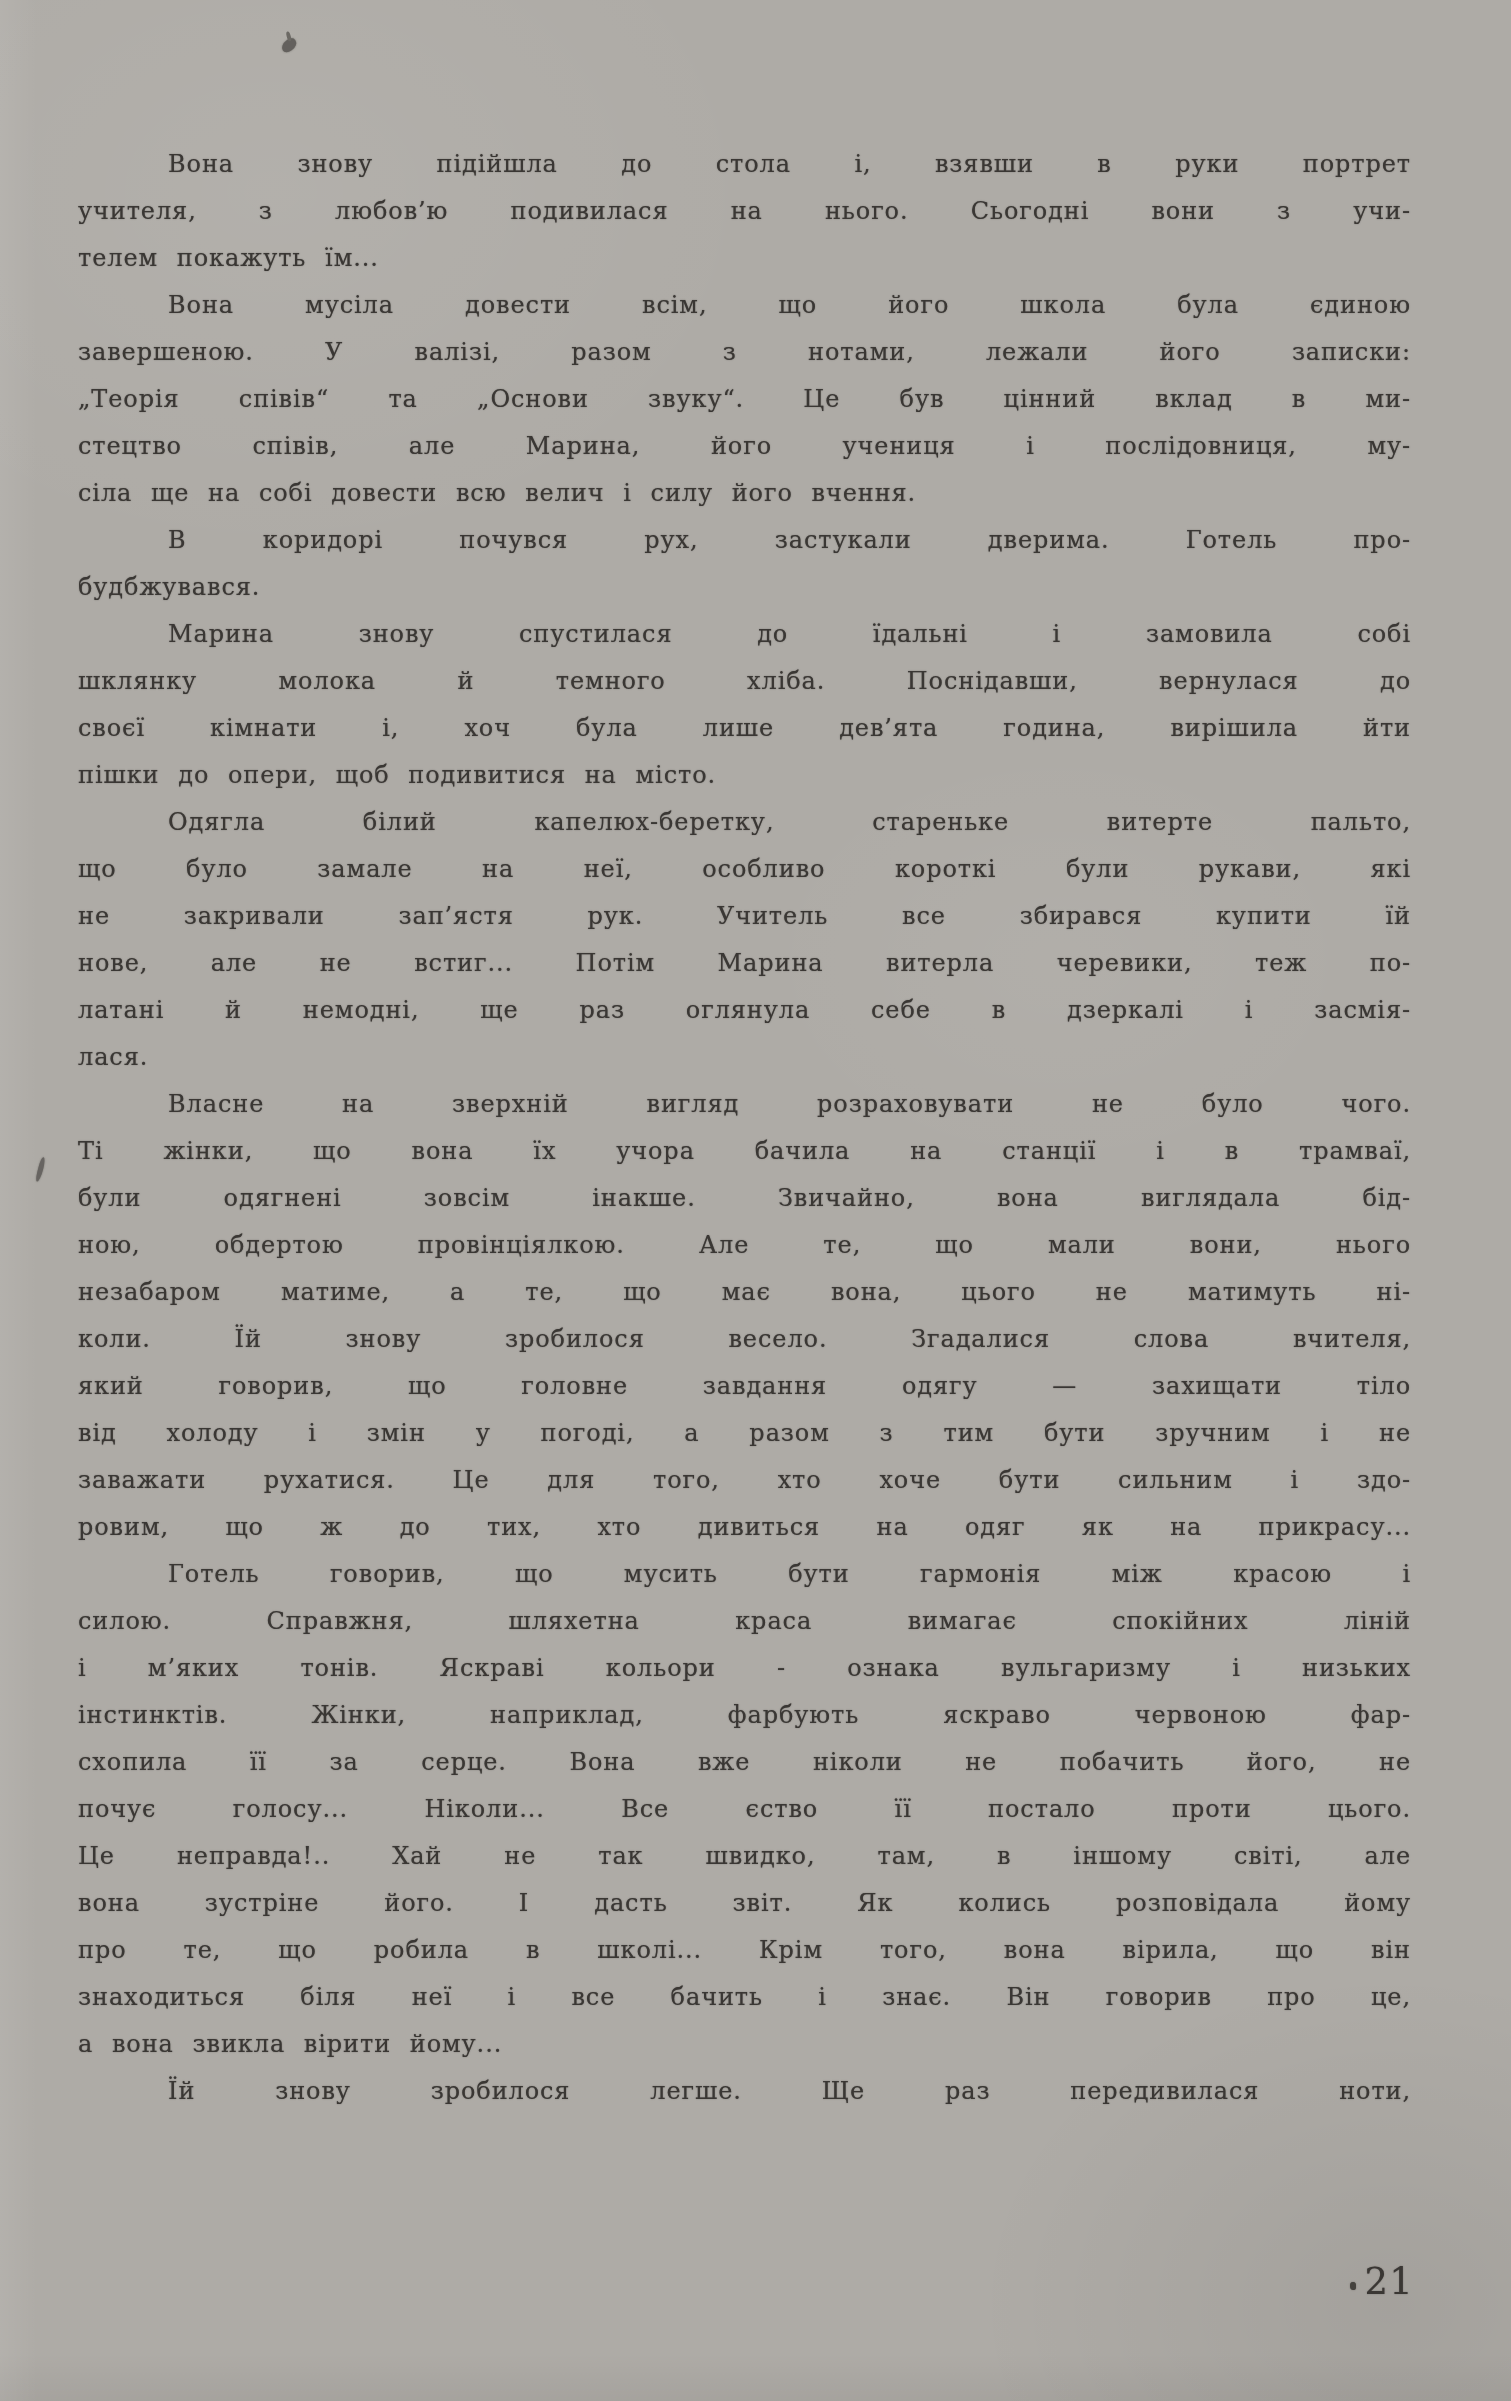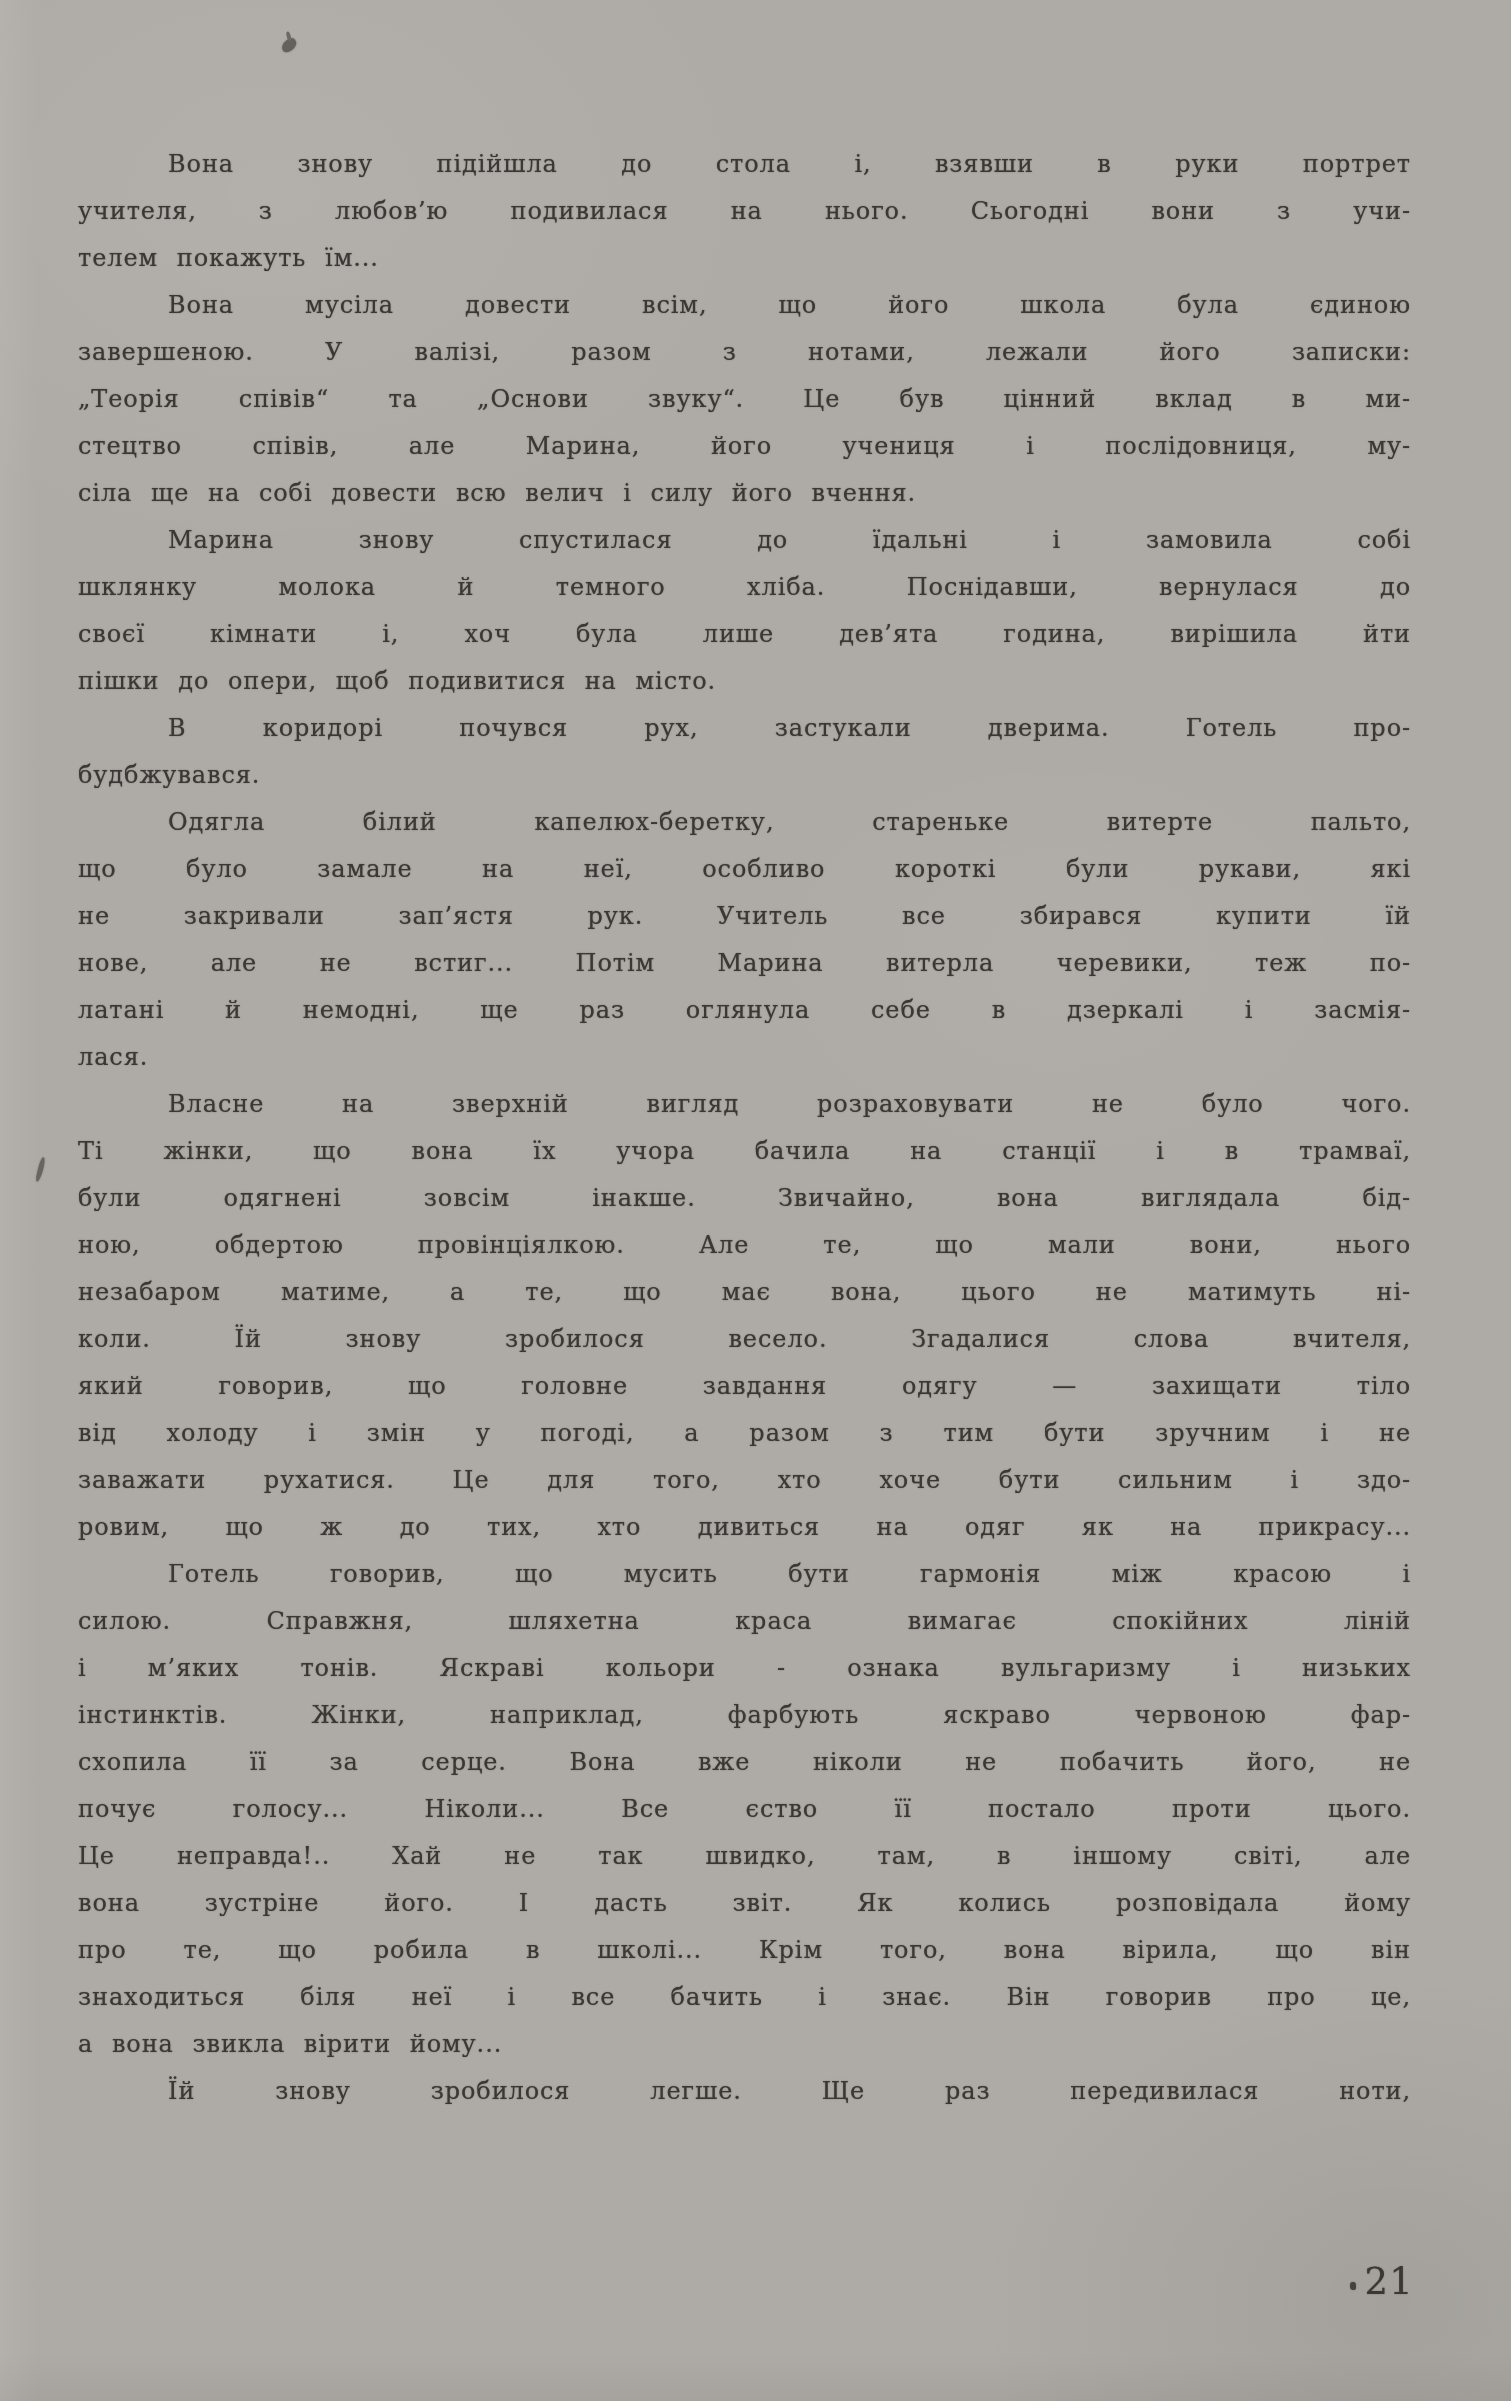--- a/index.html
+++ b/index.html
@@ -126,29 +126,29 @@
 
     <section class="para">
       <div class="line l-just indent">Вона мусіла довести всім, що його школа була єдиною</div>
       <div class="line l-just">завершеною. У валізі, разом з нотами, лежали його записки:</div>
       <div class="line l-just">„Теорія співів“ та „Основи звуку“. Це був цінний вклад в ми-</div>
       <div class="line l-just">стецтво співів, але Марина, його учениця і послідовниця, му-</div>
       <div class="line short">сіла ще на собі довести всю велич і силу його вчення.</div>
     </section>
 
     <section class="para">
+      <div class="line l-just indent">В коридорі почувся рух, застукали дверима. Готель про-</div>
+      <div class="line short">будбжувався.</div>
+    </section>
+
+    <section class="para">
       <div class="line l-just indent">Марина знову спустилася до їдальні і замовила собі</div>
       <div class="line l-just">шклянку молока й темного хліба. Поснідавши, вернулася до</div>
       <div class="line l-just">своєї кімнати і, хоч була лише дев’ята година, вирішила йти</div>
       <div class="line short">пішки до опери, щоб подивитися на місто.</div>
-    </section>
-
-    <section class="para">
-      <div class="line l-just indent">В коридорі почувся рух, застукали дверима. Готель про-</div>
-      <div class="line short">будбжувався.</div>
     </section>
 
     <section class="para">
       <div class="line l-just indent">Одягла білий капелюх-беретку, стареньке витерте пальто,</div>
       <div class="line l-just">що було замале на неї, особливо короткі були рукави, які</div>
       <div class="line l-just">не закривали зап’ястя рук. Учитель все збирався купити їй</div>
       <div class="line l-just">нове, але не встиг... Потім Марина витерла черевики, теж по-</div>
       <div class="line l-just">латані й немодні, ще раз оглянула себе в дзеркалі і засмія-</div>
       <div class="line short">лася.</div>
     </section>

